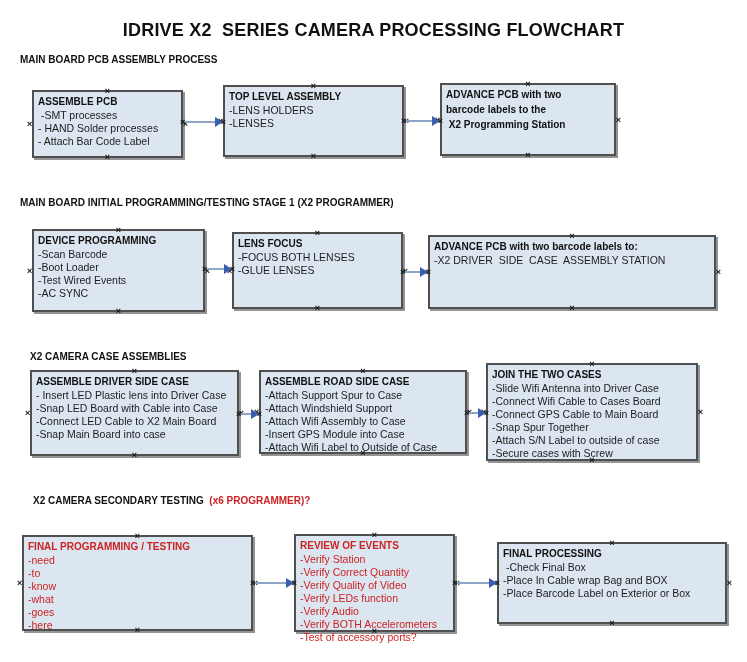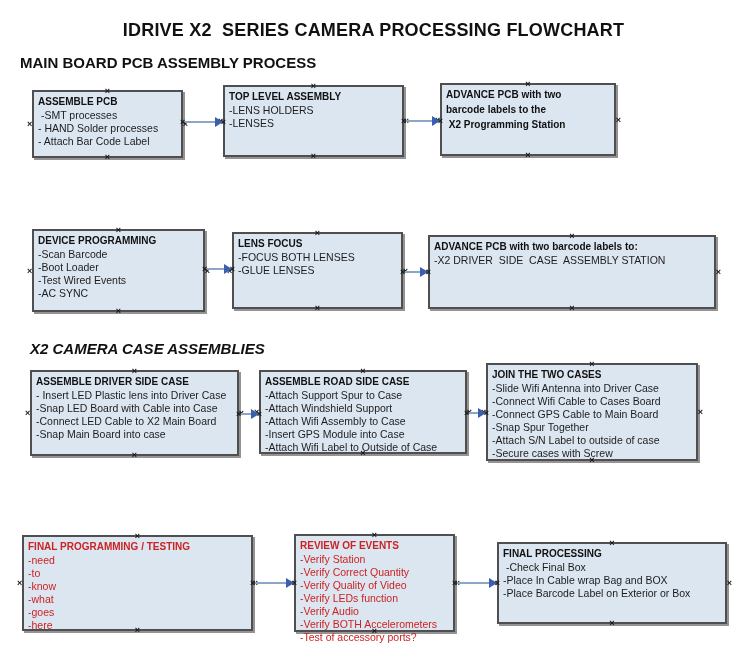--- a/index.html
+++ b/index.html
@@ -4,21 +4,21 @@
 <style>
   :root{
     --box-fill:#dce6f1; --box-border:#4f4f4f; --box-shadow:#949494;
     --arrow-line:#8fa5c8; --arrow-head:#3a5fae; --red:#cc2222; --ink:#111111;
   }
   html,body{margin:0;padding:0;background:#ffffff;}
   body{font-family:"Liberation Sans", sans-serif;}
   #canvas{position:relative;width:747px;height:662px;background:#ffffff;overflow:hidden;}
   .page-title{position:absolute;top:20px;left:0;width:747px;text-align:center;
     font-size:18px;font-weight:bold;color:var(--ink);letter-spacing:.2px;white-space:pre;}
-  .sec-header{position:absolute;font-size:15px;font-weight:bold;color:var(--ink);white-space:pre;}
+  .sec-header{position:absolute;font-size:10px;font-weight:bold;color:var(--ink);white-space:pre;}
   .sec-header .red-part{color:var(--red);}
   .pbox{position:absolute;background:var(--box-fill);border:2px solid var(--box-border);
     box-shadow:2px 2px 0 0 var(--box-shadow);box-sizing:border-box;padding:2px 3px 2px 4px;}
   .pbox-title{font-size:10px;line-height:15px;font-weight:bold;color:var(--ink);white-space:pre;}
   .pbox-item{font-size:10.5px;line-height:13px;color:#1c1c1c;white-space:pre;}
   .pbox.red .pbox-title,.pbox.red .pbox-item{color:var(--red);}
   .anchor{position:absolute;font-size:9px;line-height:8px;font-weight:bold;color:#161616;pointer-events:none;}
   .anchor.t{top:-5px;left:50%;transform:translateX(-50%);}
   .anchor.b{bottom:-5px;left:50%;transform:translateX(-50%);}
   .anchor.l{left:-7px;top:50%;transform:translateY(-50%);}
@@ -69,20 +69,21 @@
       <div class="aline"></div>
       <div class="ahead"></div>
       <span class="ax e">×</span>
     </div>
     <div class="arrow" style="left: 404px; top: 115px; width: 36px;">
       <span class="ax s">×</span>
       <div class="aline"></div>
       <div class="ahead"></div>
       <span class="ax e">×</span>
     </div>
+    <div class="sec-header" style="left: 20px; top: 197px;"><span>MAIN BOARD INITIAL PROGRAMMING/TESTING STAGE 1 (X2 PROGRAMMER)</span><span class="red-part"></span></div>
     <div class="pbox" style="left: 32px; top: 229px; width: 173px; height: 83px;">
       <div class="pbox-title">DEVICE PROGRAMMING</div>
       <div class="pbox-item">-Scan Barcode</div>
       <div class="pbox-item">-Boot Loader</div>
       <div class="pbox-item">-Test Wired Events</div>
       <div class="pbox-item">-AC SYNC</div>
       <span class="anchor t">×</span>
       <span class="anchor b">×</span>
       <span class="anchor l">×</span>
       <span class="anchor r">×</span>
@@ -109,21 +110,21 @@
       <div class="aline"></div>
       <div class="ahead"></div>
       <span class="ax e">×</span>
     </div>
     <div class="arrow" style="left: 403px; top: 266px; width: 25px;">
       <span class="ax s">×</span>
       <div class="aline"></div>
       <div class="ahead"></div>
       <span class="ax e">×</span>
     </div>
-    <div class="sec-header" style="left: 30px; top: 340px; font-style: italic;"><span>X2 CAMERA CASE ASSEMBLIES</span><span class="red-part"></span></div>
+    <div class="sec-header" style="left: 30px; top: 351px;"><span>X2 CAMERA CASE ASSEMBLIES</span><span class="red-part"></span></div>
     <div class="pbox" style="left: 30px; top: 370px; width: 209px; height: 86px;">
       <div class="pbox-title">ASSEMBLE DRIVER SIDE CASE</div>
       <div class="pbox-item">- Insert LED Plastic lens into Driver Case</div>
       <div class="pbox-item">-Snap LED Board with Cable into Case</div>
       <div class="pbox-item">-Connect LED Cable to X2 Main Board</div>
       <div class="pbox-item">-Snap Main Board into case</div>
       <span class="anchor t">×</span>
       <span class="anchor b">×</span>
       <span class="anchor l">×</span>
       <span class="anchor r">×</span>
@@ -158,20 +159,21 @@
       <div class="aline"></div>
       <div class="ahead"></div>
       <span class="ax e">×</span>
     </div>
     <div class="arrow" style="left: 467px; top: 407px; width: 19px;">
       <span class="ax s">×</span>
       <div class="aline"></div>
       <div class="ahead"></div>
       <span class="ax e">×</span>
     </div>
+    <div class="sec-header" style="left: 33px; top: 495px;"><span>X2 CAMERA SECONDARY TESTING </span><span class="red-part"> (x6 PROGRAMMER)?</span></div>
     <div class="pbox red" style="left: 22px; top: 535px; width: 231px; height: 96px;">
       <div class="pbox-title">FINAL PROGRAMMING / TESTING</div>
       <div class="pbox-item">-need</div>
       <div class="pbox-item">-to</div>
       <div class="pbox-item">-know</div>
       <div class="pbox-item">-what</div>
       <div class="pbox-item">-goes</div>
       <div class="pbox-item">-here</div>
       <span class="anchor t">×</span>
       <span class="anchor b">×</span>

